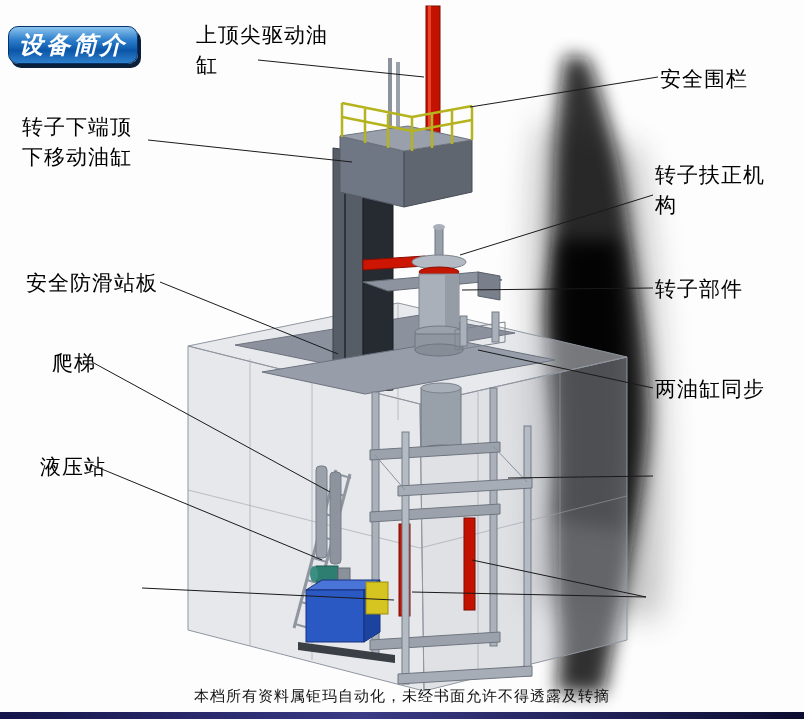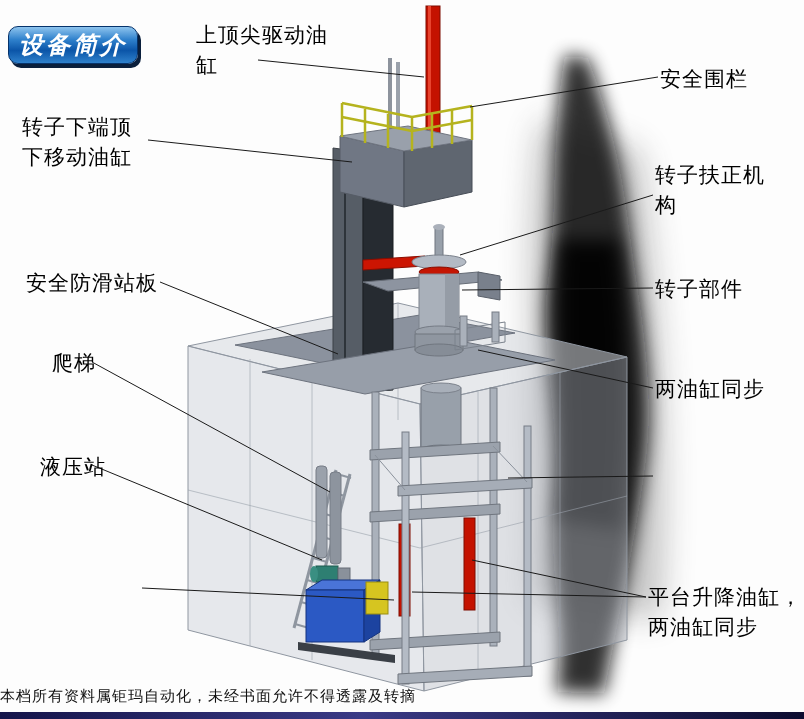--- a/index.html
+++ b/index.html
@@ -16,21 +16,21 @@
   .badge {
     position:absolute; left:8px; top:26px; width:128px; height:36px;
     display:flex; align-items:center; justify-content:center;
     background:linear-gradient(180deg,#8ec4ee 0%, #2f81cc 35%, #0b55a8 65%, #2f81cc 100%);
     border:1px solid #06336b; border-radius:10px;
     box-shadow:3px 4px 0 #0a1f3c;
     color:#ffffff; font-weight:bold; font-style:italic; font-size:24px;
     letter-spacing:3px; font-family:"Liberation Serif", serif;text-align:right;
   }
   .footer-note {
-    position:absolute; left:0; right:0; top:687px; 
+    position:absolute; left:0; right:0; top:687px; text-align:center;
     font-size:15px; color:#101010; font-family:"Liberation Serif", serif;
     letter-spacing:1px;
   }
   .bottom-bar {
     position:absolute; left:0; bottom:0; width:804px; height:7px;
     background:linear-gradient(90deg,#14144a 0%, #3a3a86 45%, #0c0c30 100%);
   }
 </style>
 </head>
 <body>
@@ -202,20 +202,18 @@
   <div class="diagram-label" style="left:660px; top:64px;">安全围栏</div>
   <div class="diagram-label" style="left:22px;  top:112px;">转子下端顶
 下移动油缸</div>
   <div class="diagram-label" style="left:655px; top:160px;">转子扶正机
 构</div>
   <div class="diagram-label" style="left:26px;  top:268px;">安全防滑站板</div>
   <div class="diagram-label" style="left:655px; top:274px;">转子部件</div>
   <div class="diagram-label" style="left:52px;  top:348px;text-align:center;">爬梯</div>
   <div class="diagram-label" style="left:655px; top:374px;">两油缸同步</div>
   <div class="diagram-label" style="left:40px;  top:452px;">液压站</div>
-  <div class="diagram-label" style="left:648px; top:582px;">平台升降油缸，
-两油缸同步</div>
 
   <div class="footer-note">本档所有资料属钜玛自动化，未经书面允许不得透露及转摘</div>
 
   <div class="bottom-bar"></div>
 
 </div>
 
 </body></html>

